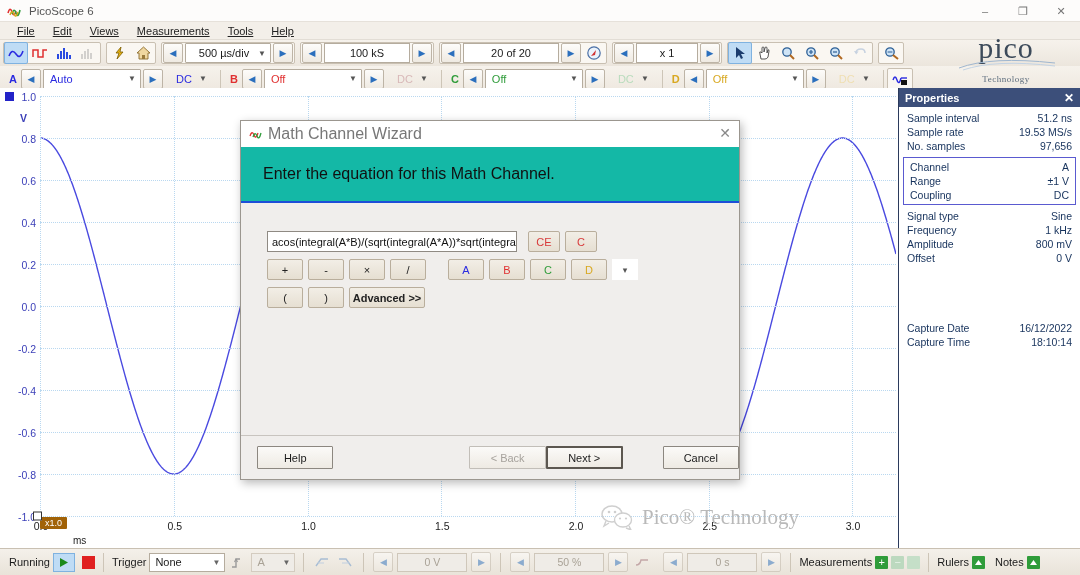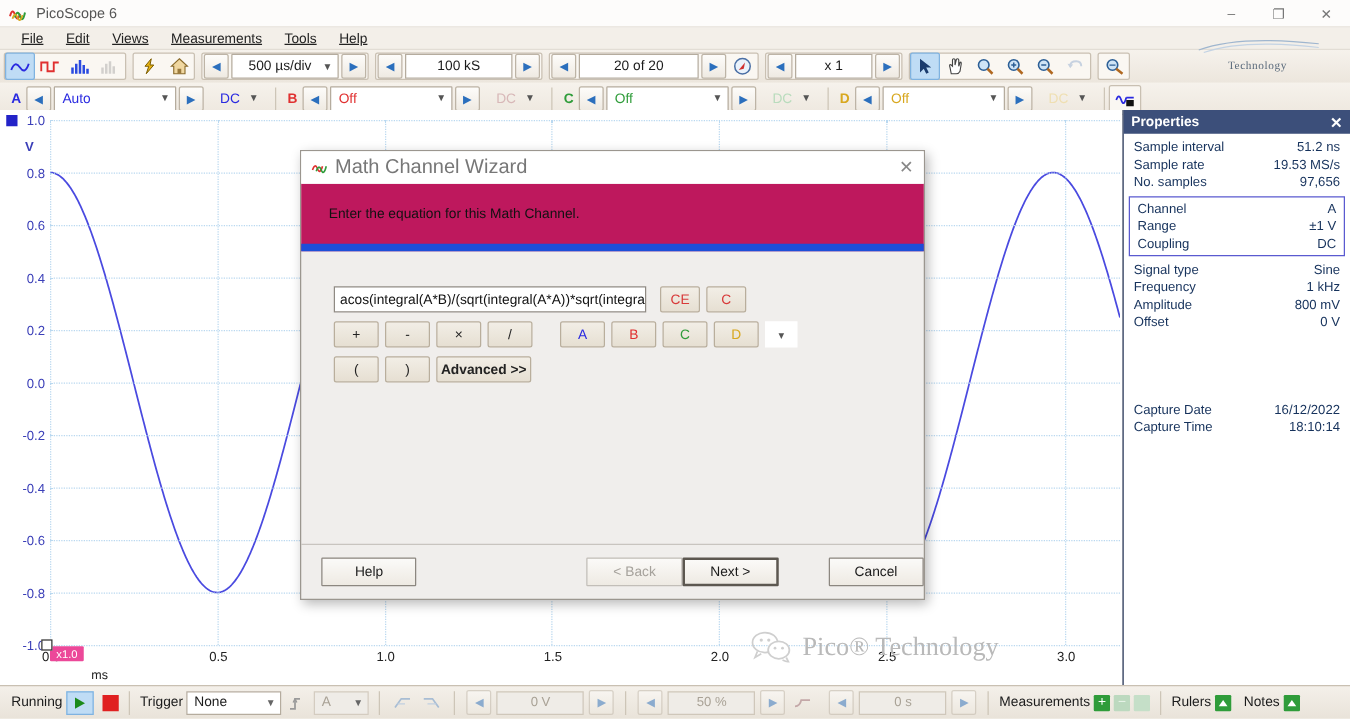--- a/index.html
+++ b/index.html
@@ -75,21 +75,21 @@
      border-left:1px dotted #b9d8f0;}
   .ylab{ position:absolute; right:100%; margin-right:4px; transform:translateY(-50%);
          font-size:10.5px; color:#3b3fb8; white-space:nowrap;}
   .xlab{ position:absolute; top:100%; margin-top:4px; transform:translateX(-50%);
          font-size:10.5px; color:#222; }
   .yunit{ position:absolute; left:20px; top:24px; font-size:10.5px; color:#3b3fb8; font-weight:bold;}
   .chmark{ position:absolute; left:5px; top:4px; width:9px; height:9px; background:#2323c8;}
   .offsetmark{ position:absolute; left:33px; width:9px; height:9px; border:1px solid #333;
       background:#fff; transform:translateY(-50%);}
   .xunit{ position:absolute; left:40px; bottom:2px; display:flex; align-items:center; gap:6px;}
-  .xzoom{ background:#ec4899; color:#fff; font-size:9px; padding:1px 5px; border-radius:1px;margin-top:13px;}
+  .xzoom{ background:#a16207; color:#fff; font-size:9px; padding:1px 5px; border-radius:1px;margin-top:13px;}
   .xms{ font-size:10px; color:#222;margin-top:48px; }
 
   
   .watermark{ position:absolute; left:600px; bottom:18px; display:flex; align-items:center;
     gap:8px; color:#b9b9b9; pointer-events:none; }
   .wm-text{ font-size:20px; letter-spacing:1px; white-space:nowrap; }
   .wm-text2{ font-family:"Liberation Serif", serif; font-size:21px; }
 
   
   .props{ position:absolute; right:0; top:88px; width:182px; bottom:27px;
@@ -128,22 +128,22 @@
   .scombo .caret{ position:absolute; right:4px; font-size:8px; color:#666;}
 
   
   .dialog{ position:absolute; left:240px; top:120px; width:500px; height:360px;
     background:#f0eeec; border:1px solid #9b968f; box-shadow:2px 3px 9px rgba(0,0,0,.28);}
   .dlg-title{ height:26px; background:#fff; display:flex; align-items:center;
      padding:0 8px; position:relative;}
   .dlg-title .ico{ width:13px;height:12px;margin-right:6px; position:relative;}
   .dlg-title .tx{ color:#777; font-size:16px;}
   .dlg-title .cl{ position:absolute; right:8px; top:4px; color:#888; font-size:14px;}
-  .dlg-head{ background:#be185d; padding:18px 0 18px 22px; border-bottom:6px solid #1d4ed8;
-     font-size:11px; color:#111;}
+  .dlg-head{ background:#14b8a6; padding:18px 0 18px 22px; border-bottom:2px solid #1d4ed8;
+     font-size:16px; color:#111;}
   .dlg-body{ padding:28px 0 0 26px; }
   .eqrow{ display:flex; align-items:center; gap:0; }
   .eqinput{ width:250px; height:21px; background:#fff; border:1px solid #8f8a83;
      font-size:11px; padding:0 4px; display:flex; align-items:center; color:#111;
      overflow:hidden; white-space:nowrap;}
   .kbtn{ height:21px; min-width:36px; background:linear-gradient(#f2eee6,#e6dfd2);
      border:1px solid #b9ae9c; border-radius:2px; display:flex; align-items:center;
      justify-content:center; font-size:11px; color:#222; margin-right:5px;}
   .kbtn.ce{ color:#d83a3a; min-width:32px; }
   .kbtn.c{ color:#d83a3a; min-width:32px; }
@@ -304,20 +304,21 @@
     <div class="tbtn">
       <svg width="15" height="14" viewBox="0 0 15 14">
           <circle cx="6" cy="6" r="4.2" fill="#cfe4f6" stroke="#2c5f96" stroke-width="1.3"></circle>
           <path d="M3.6 6 h4.8 M6 6 v0" stroke="#2c5f96" stroke-width="1"></path>
           <path d="M9 9 L14 13" stroke="#b06820" stroke-width="2"></path>
         </svg>
     </div>
   </div>
 
   <div class="picologo">
+    <div class="pw">pico</div>
     <svg width="110" height="14" viewBox="0 0 110 14" style="margin-top:-4px">
       <path d="M8 10 Q40 -2 104 5" stroke="#9fb6cf" fill="none" stroke-width="1"></path>
       <path d="M12 12 Q44 1 104 8" stroke="#c3d3e4" fill="none" stroke-width="1"></path>
     </svg>
     <div class="tw">Technology</div>
   </div>
 </div>
 
 <div class="toolbar2">
 

